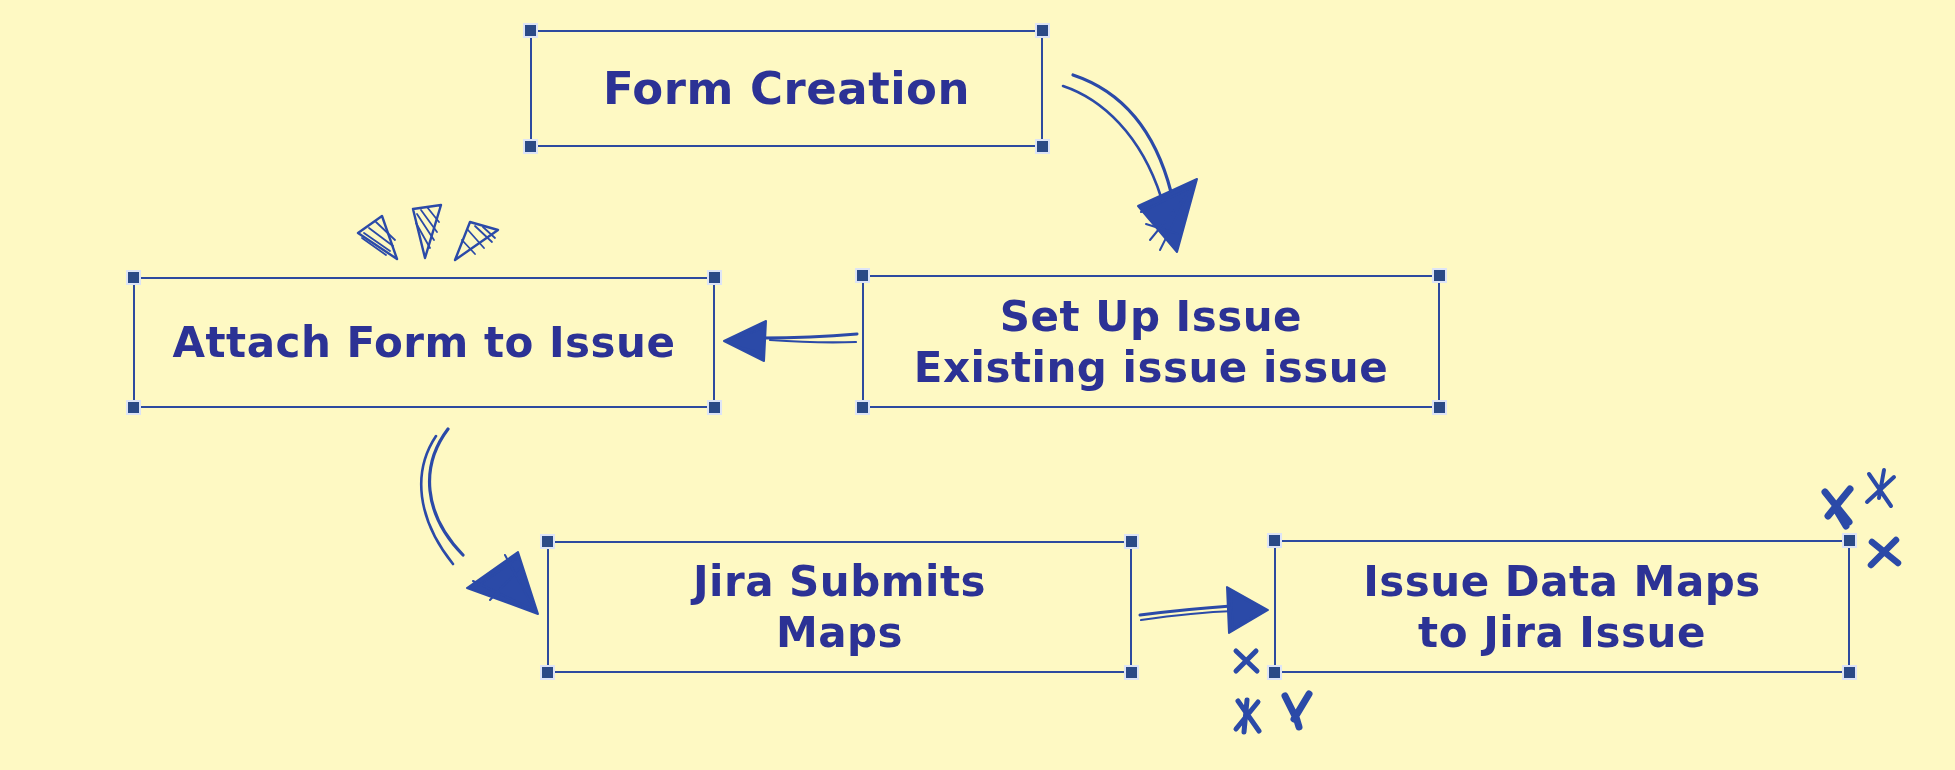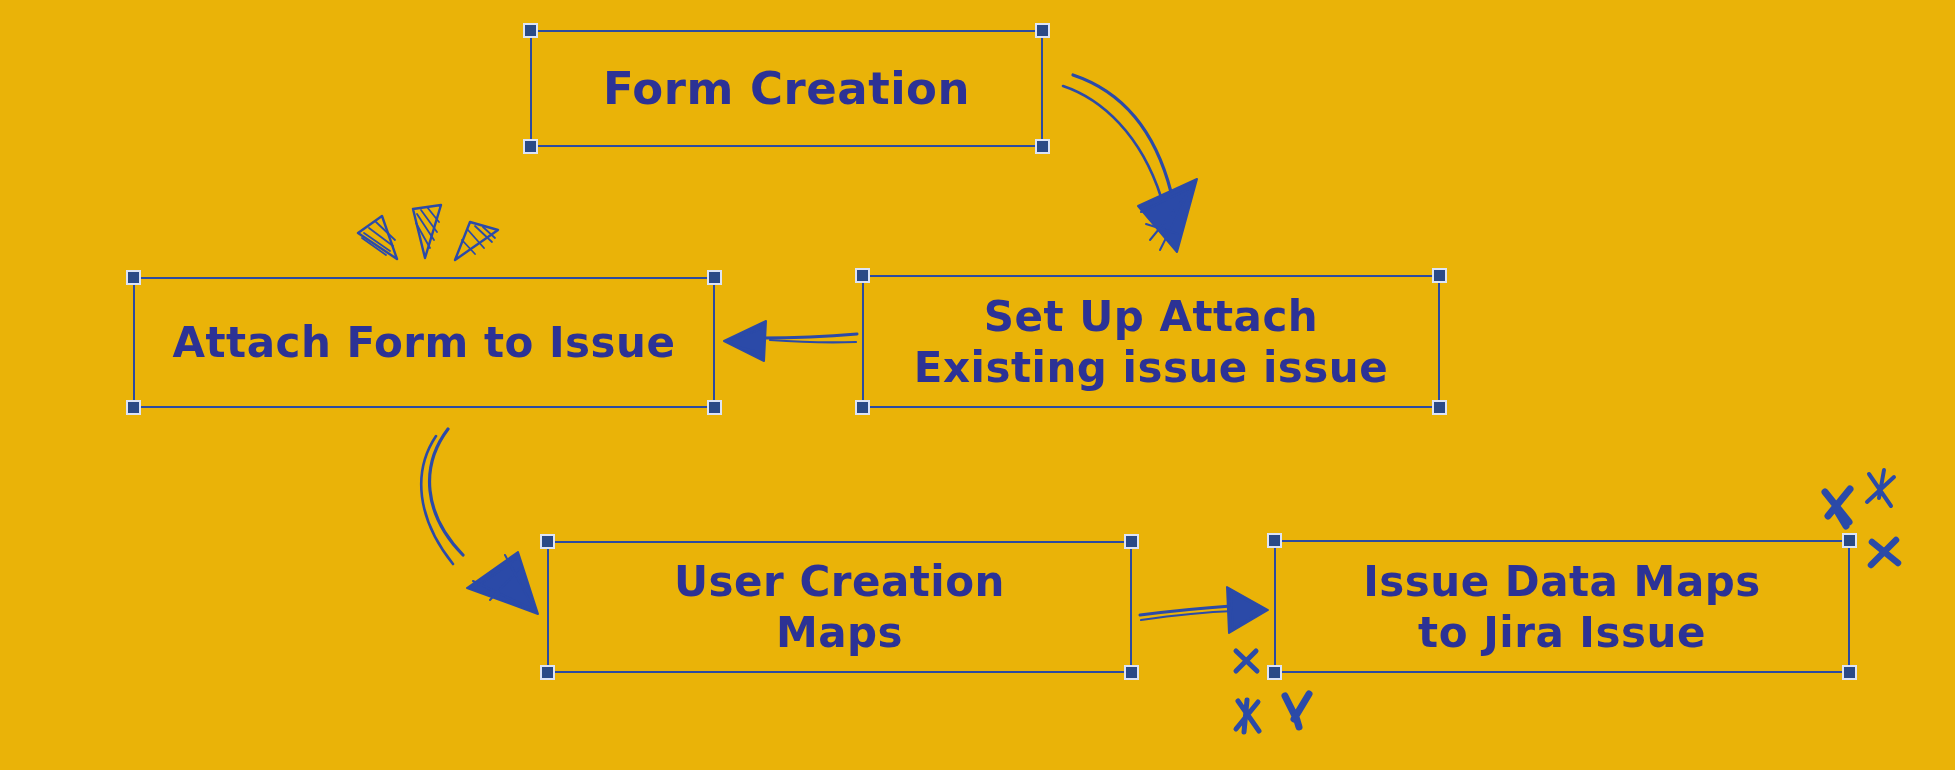--- a/index.html
+++ b/index.html
@@ -1,16 +1,16 @@
 <!DOCTYPE html>
 <html><head>
 <meta charset="utf-8">
 <style>
   html,body{margin:0;padding:0;background:#ffffff;}
-  .canvas{position:relative;width:1955px;height:770px;background:#eab308;overflow:hidden;
+  .canvas{position:relative;width:1955px;height:770px;background:#fef9c3;overflow:hidden;
           font-family:"DejaVu Sans", sans-serif;}
   .overlay{position:absolute;left:0;top:0;width:1955px;height:770px;pointer-events:none;}
   .node{position:absolute;border:2.5px solid #2d4b9f;background:transparent;
         display:flex;align-items:center;justify-content:center;box-sizing:border-box;}
   .label{font-weight:700;font-size:42px;line-height:51px;color:#2c3295;text-align:center;
          letter-spacing:0.5px;white-space:nowrap;}
   .label span{display:block;}
   .handle{position:absolute;width:11px;height:11px;background:#2b4a86;
           box-shadow:0 0 0 2px #dde4f6;}
   .h-tl{left:-7px;top:-7px}.h-tr{right:-7px;top:-7px}
@@ -84,42 +84,42 @@
       <span>Form Creation</span>
     </div>
   </div>
 
   <div class="node" style="left:862px;top:275px;width:578px;height:133px;">
     <div class="handle h-tl"></div>
     <div class="handle h-tr"></div>
     <div class="handle h-bl"></div>
     <div class="handle h-br"></div>
     <div class="label">
-      <span>Set Up Attach</span>
+      <span>Set Up Issue</span>
       <span>Existing issue issue</span>
     </div>
   </div>
 
   <div class="node" style="left:133px;top:277px;width:582px;height:131px;">
     <div class="handle h-tl"></div>
     <div class="handle h-tr"></div>
     <div class="handle h-bl"></div>
     <div class="handle h-br"></div>
     <div class="label">
       <span>Attach Form to Issue</span>
     </div>
   </div>
 
   <div class="node" style="left:547px;top:541px;width:585px;height:132px;">
     <div class="handle h-tl"></div>
     <div class="handle h-tr"></div>
     <div class="handle h-bl"></div>
     <div class="handle h-br"></div>
     <div class="label">
-      <span>User Creation</span>
+      <span>Jira Submits</span>
       <span>Maps</span>
     </div>
   </div>
 
   <div class="node" style="left:1274px;top:540px;width:576px;height:133px;">
     <div class="handle h-tl"></div>
     <div class="handle h-tr"></div>
     <div class="handle h-bl"></div>
     <div class="handle h-br"></div>
     <div class="label">

